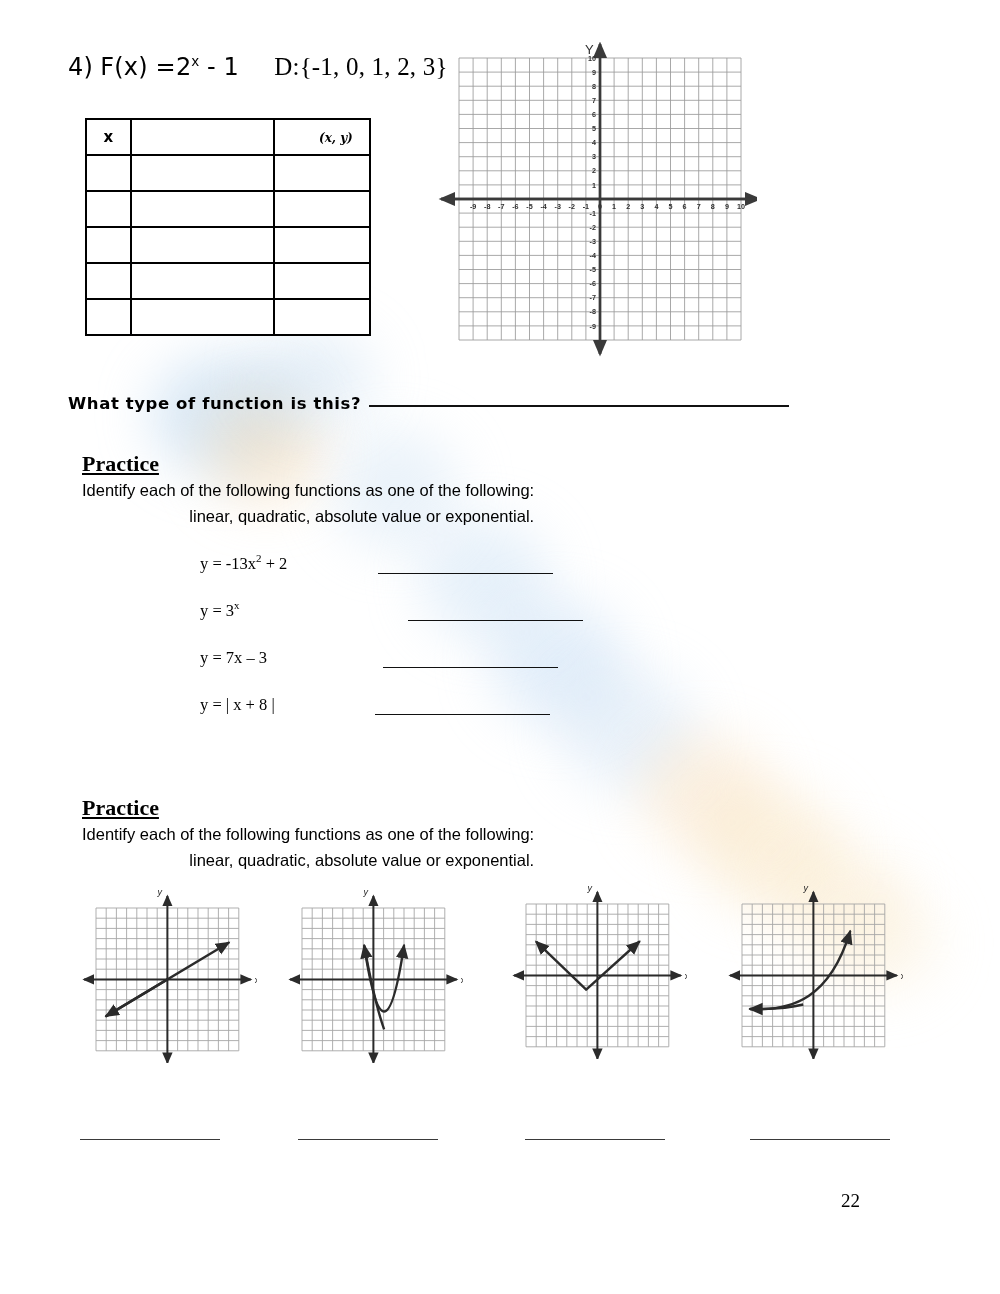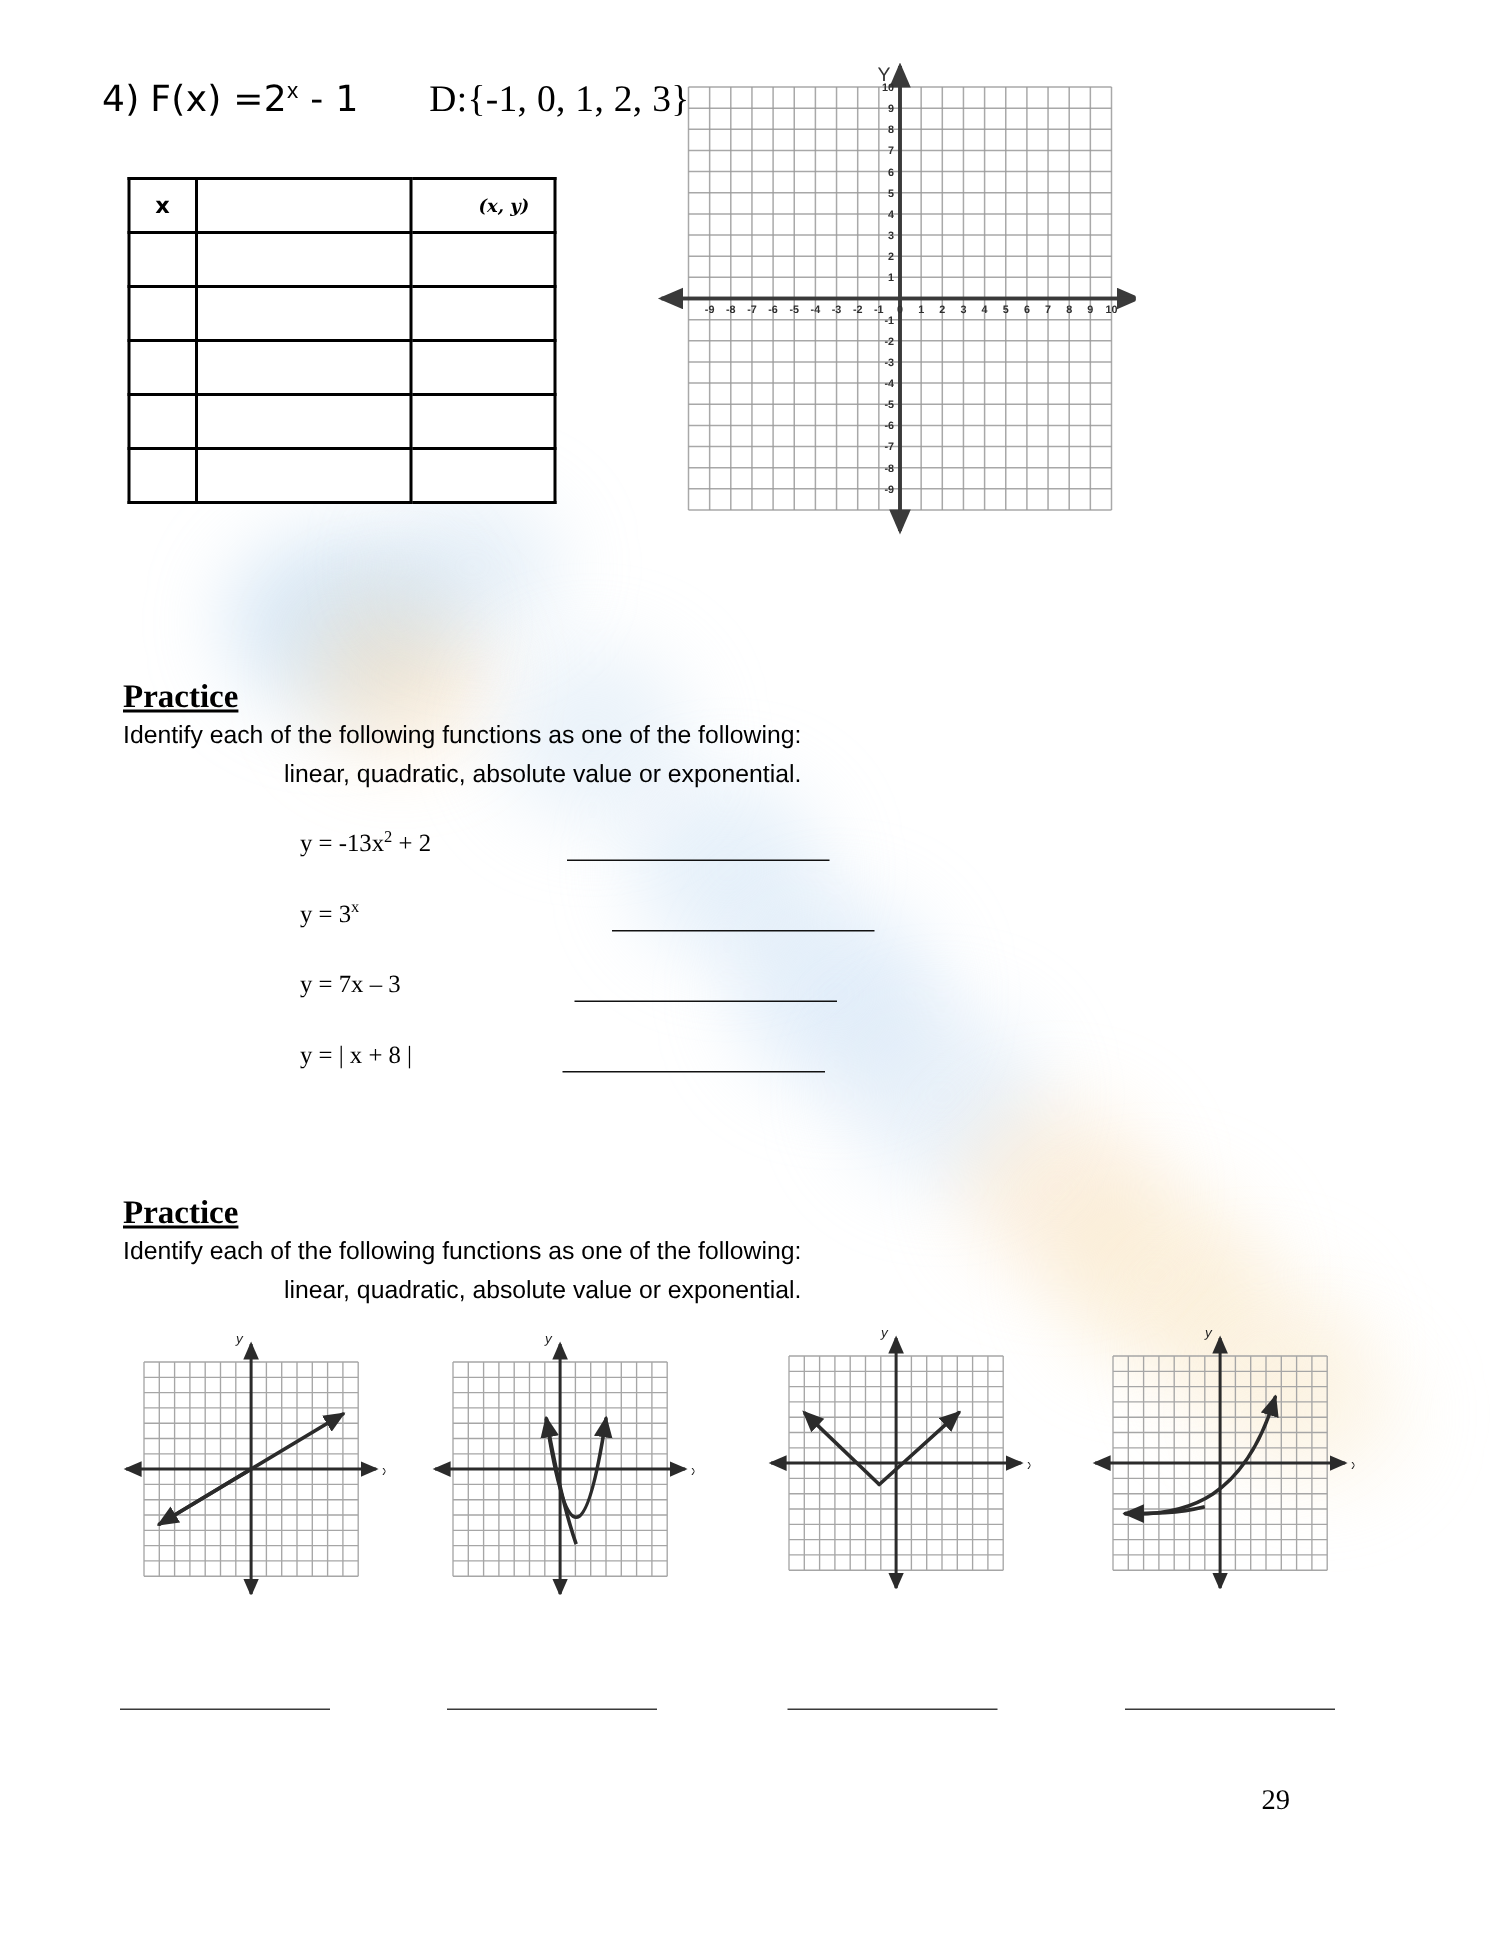--- a/index.html
+++ b/index.html
@@ -40,21 +40,21 @@
     position: absolute;
     left: 68px;
     top: 52px;
     font-size: 25px;
     letter-spacing: .2px;
     white-space: nowrap;
     z-index: 3;
   }
   .q-head .fn { font-family: "DejaVu Sans", sans-serif; font-size: 24px; }
   .q-head sup { font-size: 15px; vertical-align: super; }
-  .q-head .dom { margin-left: 40px; font-family: "Liberation Serif", serif; font-size: 25px; }
+  .q-head .dom { margin-left: 28px; font-family: "Liberation Serif", serif; font-size: 25px; }
 
   
   .vtable {
     position: absolute;
     left: 85px;
     top: 118px;
     width: 286px;
     border-collapse: collapse;
     z-index: 3;
     background: #fff;
@@ -356,20 +356,24 @@
         <text x="159" y="230.1" font-size="7.2" font-family="&quot;Liberation Sans&quot;, sans-serif" font-weight="bold" fill="#2f2f2f" text-anchor="end">-5</text>
         <text x="159" y="244.2" font-size="7.2" font-family="&quot;Liberation Sans&quot;, sans-serif" font-weight="bold" fill="#2f2f2f" text-anchor="end">-6</text>
         <text x="159" y="258.3" font-size="7.2" font-family="&quot;Liberation Sans&quot;, sans-serif" font-weight="bold" fill="#2f2f2f" text-anchor="end">-7</text>
         <text x="159" y="272.40000000000003" font-size="7.2" font-family="&quot;Liberation Sans&quot;, sans-serif" font-weight="bold" fill="#2f2f2f" text-anchor="end">-8</text>
         <text x="159" y="286.5" font-size="7.2" font-family="&quot;Liberation Sans&quot;, sans-serif" font-weight="bold" fill="#2f2f2f" text-anchor="end">-9</text>
         <text x="326" y="169" font-size="13" font-family="&quot;Liberation Sans&quot;, sans-serif" fill="#333">X</text>
         <text x="148" y="12" font-size="13" font-family="&quot;Liberation Sans&quot;, sans-serif" fill="#333">Y</text>
       </svg>
   </div>
 
+  <div class="qline">
+    <span class="qtext">What type of function is this?</span>
+    <span class="blankline"></span>
+  </div>
 
   <div class="practice" style="top:452px;">
     <div class="ptitle">Practice</div>
     <div class="pline">Identify each of the following functions as one of the following:</div>
     <div class="pline indent">linear, quadratic, absolute value or exponential.</div>
   </div>
 
   <div class="eqlist">
     <div class="eqrow">
       <span class="eq"><span>y = -13x</span><sup>2</sup><span> + 2</span></span>
@@ -586,14 +590,14 @@
     </div>
   </div>
 
   <div class="botblanks">
     <span class="blankline" style="left:80px;"></span>
     <span class="blankline" style="left:298px;"></span>
     <span class="blankline" style="left:525px;"></span>
     <span class="blankline" style="left:750px;"></span>
   </div>
 
-  <div class="pagenum">29</div>
+  <div class="pagenum">22</div>
 </div>
 
 </body></html>

